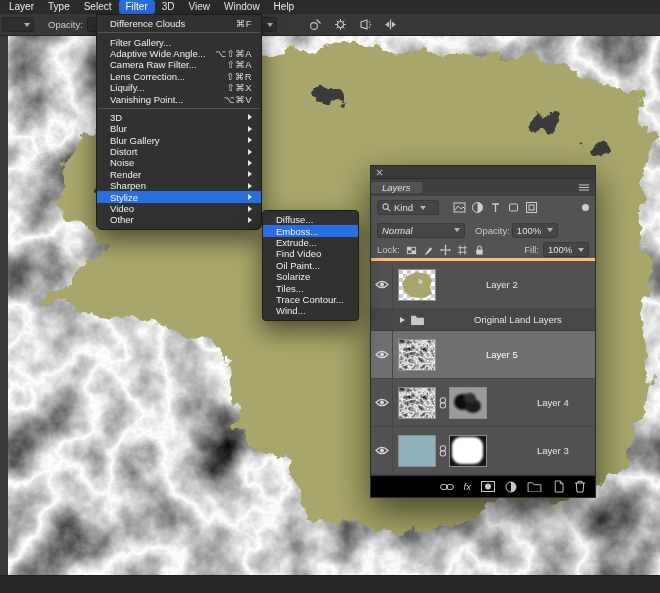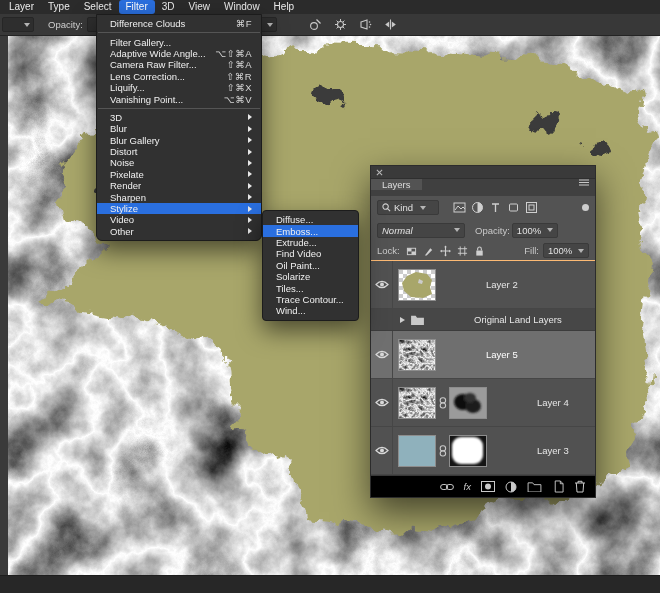--- a/index.html
+++ b/index.html
@@ -46,27 +46,27 @@
               border-bottom:3px solid transparent; border-left:4.5px solid #e8e8e8; }
   .menu-row.highlight { background:#2a6fdf; }
   .menu-sep { height:1px; background:#555; margin:3px 1px; }
 
   
   .layers-panel { position:absolute; left:370px; top:165px; width:226px; background:#535353;
                   border:1px solid #2c2c2c; box-shadow:0 14px 34px rgba(0,0,0,.6);
                   color:#dedede; font-size:9.5px; z-index:25; }
   .panel-titlebar { height:13px; background:#3a3a3a; display:flex; align-items:center; padding:0 5px;
                     border-bottom:1px solid #2f2f2f; }
-  .panel-tabbar { height:17px; background:#404040; display:flex; align-items:flex-start; }
+  .panel-tabbar { height:17px; background:#404040; display:flex; align-items:center;font-style:italic; }
   .panel-tab { background:#535353; padding:0 11px; display:flex; align-items:center; }
   .panel-menu-btn { margin-left:auto; display:flex; align-items:center; padding:0 6px; }
   .filter-row, .blend-row, .lock-row { display:flex; align-items:center; padding:0 6px; }
   .filter-row { height:23px; gap:14px; }
   .blend-row { height:22px; }
-  .lock-row { height:20px; border-bottom:1px solid #fdba74; }
+  .lock-row { height:20px; border-bottom:3px solid #fdba74; }
   .pfield { background:#454545; border:1px solid #3a3a3a; border-radius:2px; height:15px;
             display:inline-flex; align-items:center; padding:0 4px; color:#e2e2e2; }
   .kind-field { width:62px; gap:3px; }
   .blend-field { width:88px; justify-content:space-between;font-style:italic; }
   .opacity-field, .fill-field { width:46px; justify-content:space-between; margin-left:2px; }
   .plabel { color:#c9c9c9; }
   .blend-row .plabel { margin-left:10px; }
   .type-icons { display:flex; align-items:center; gap:5px; }
   .filter-toggle-dot { width:7px; height:7px; border-radius:50%; background:#cdcdcd; margin-left:auto; }
   .lock-icons { display:flex; align-items:center; gap:6px; margin:0 6px; }
@@ -249,24 +249,20 @@
   </div>
   <div class="menu-row">
     <span>Distort</span>
     <span class="sub-arrow"></span>
   </div>
   <div class="menu-row">
     <span>Noise</span>
     <span class="sub-arrow"></span>
   </div>
   <div class="menu-row">
-    <span>Pixelate</span>
-    <span class="sub-arrow"></span>
-  </div>
-  <div class="menu-row">
     <span>Render</span>
     <span class="sub-arrow"></span>
   </div>
   <div class="menu-row">
     <span>Sharpen</span>
     <span class="sub-arrow"></span>
   </div>
   <div class="menu-row highlight">
     <span>Stylize</span>
     <span class="sub-arrow"></span>

